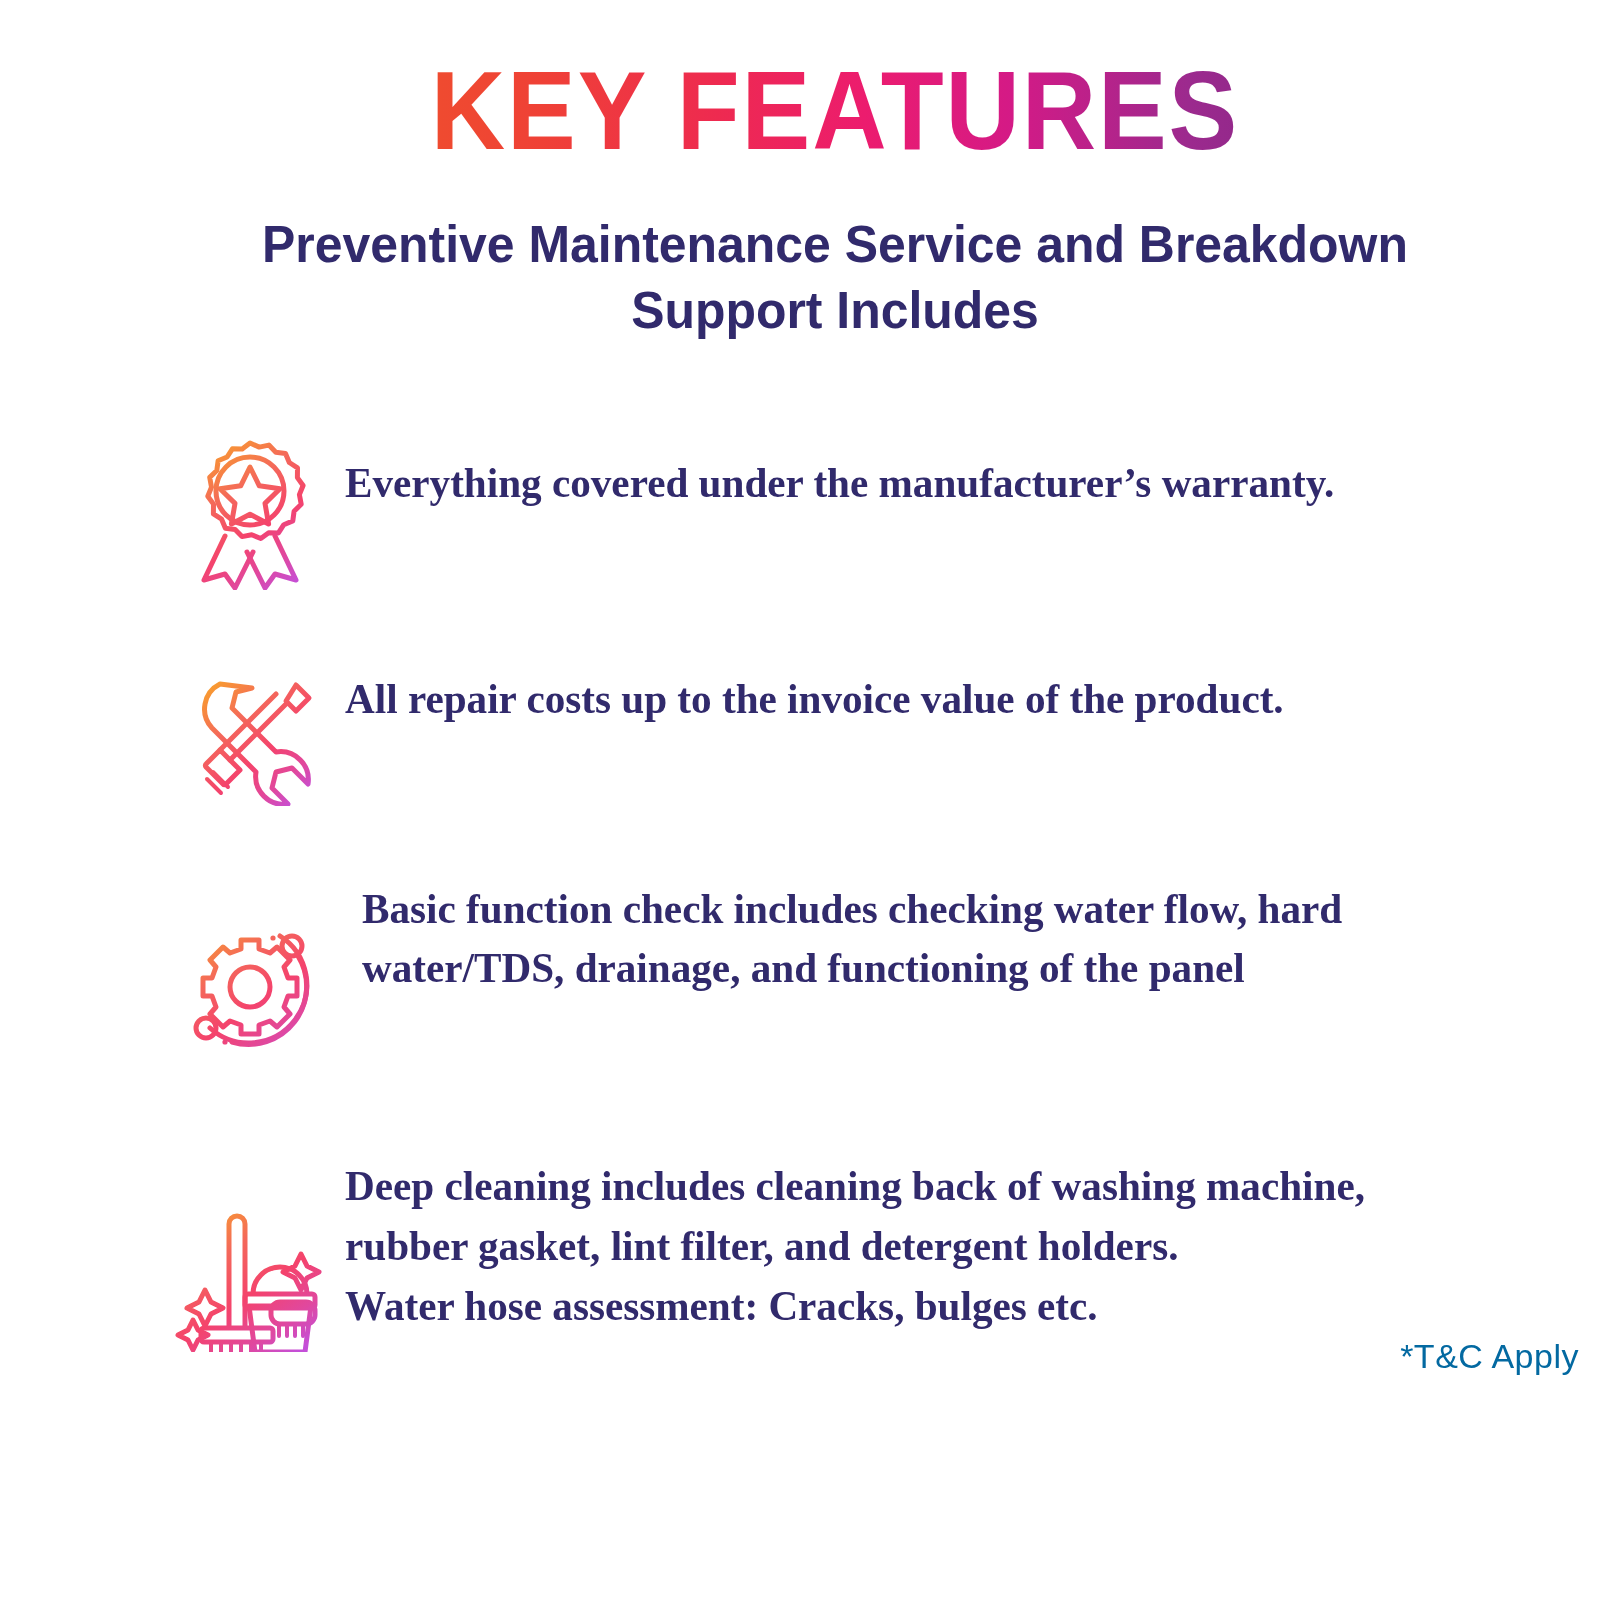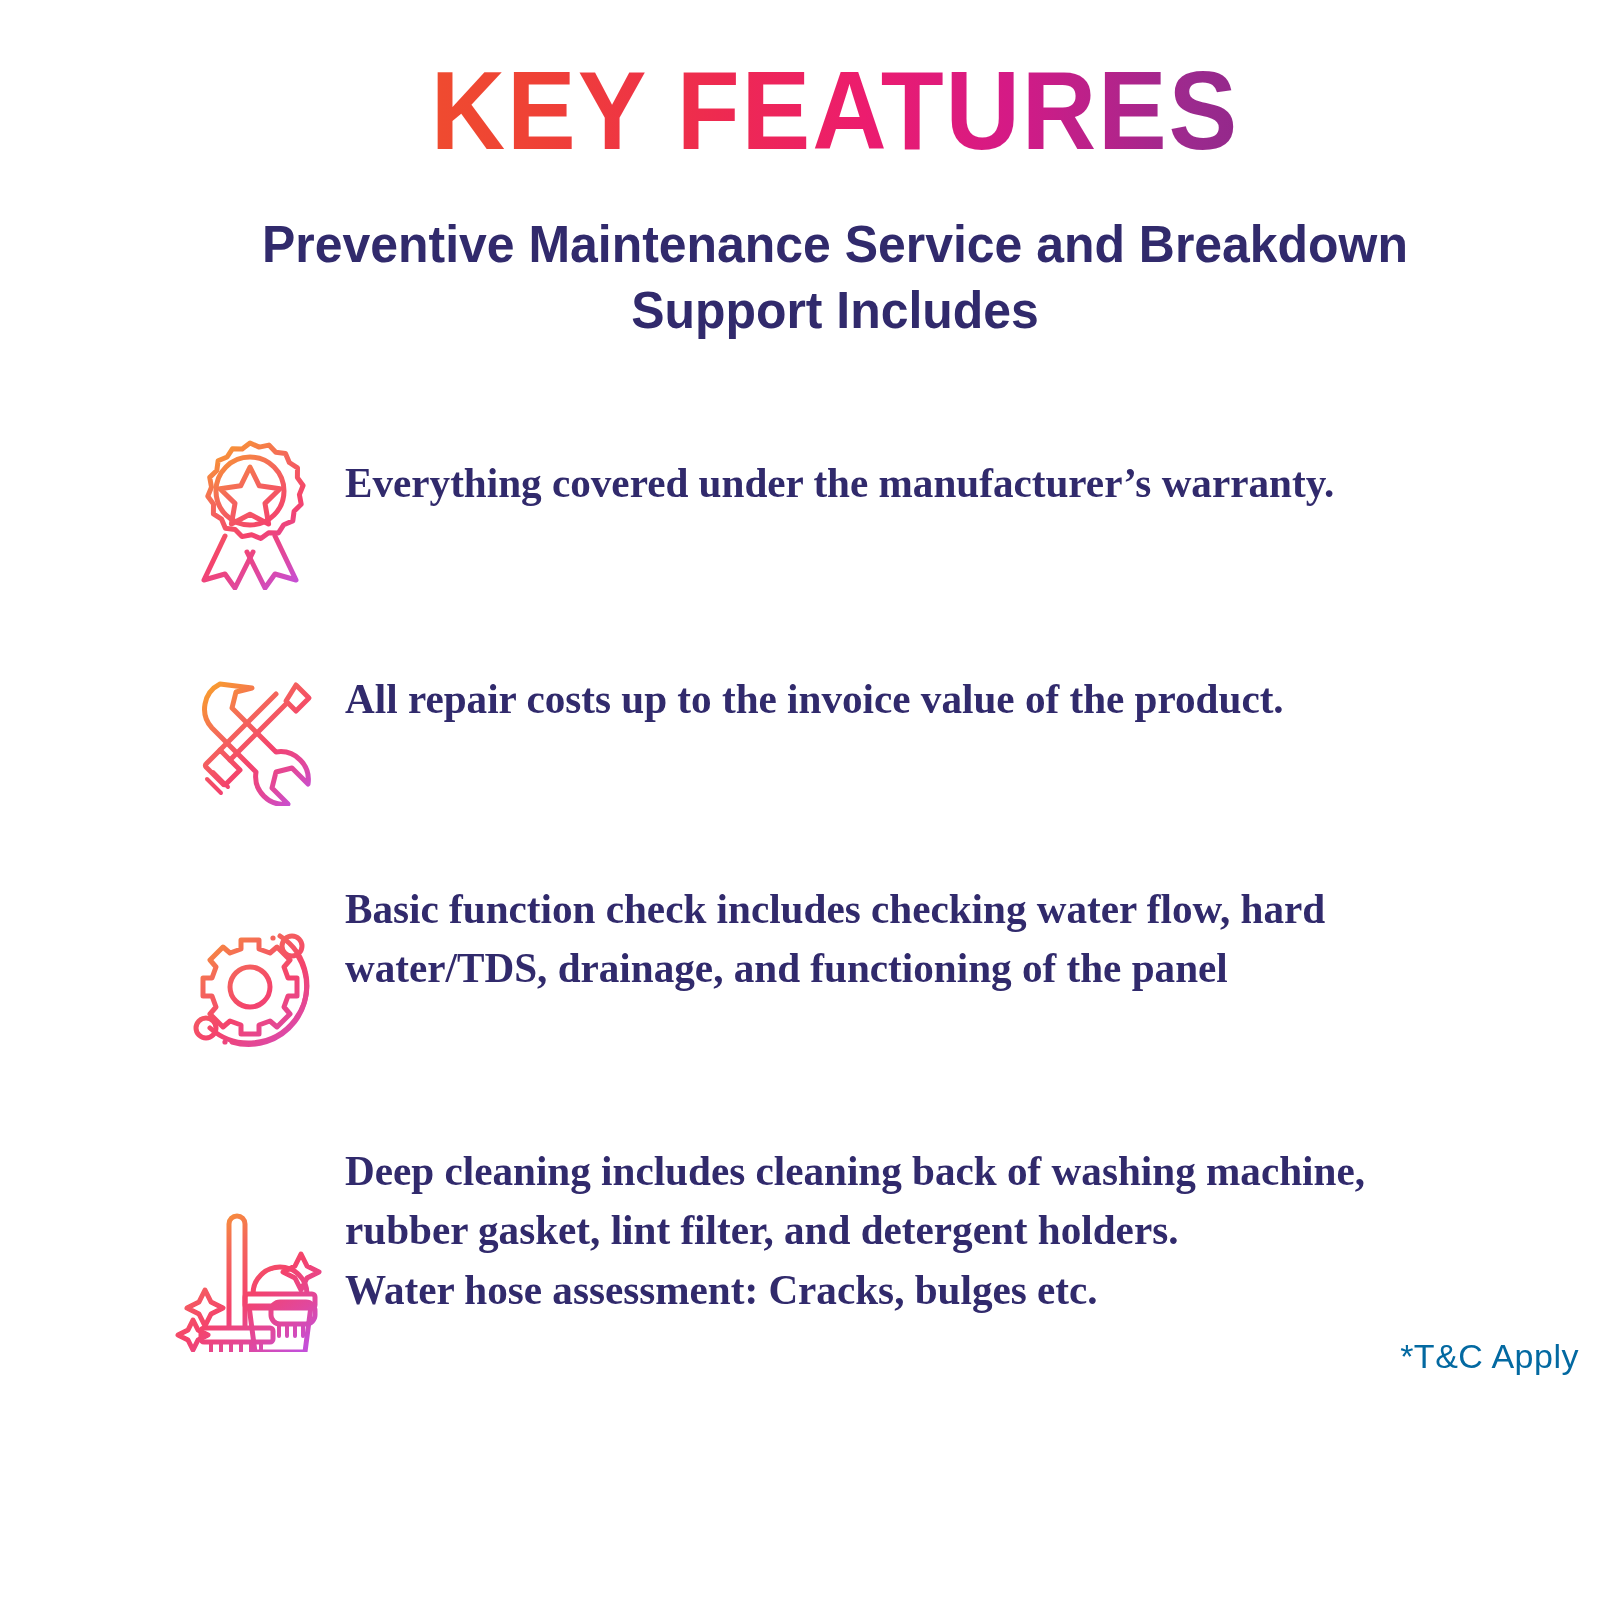--- a/index.html
+++ b/index.html
@@ -72,22 +72,22 @@
     padding: 0 52px 0 120px;
     box-sizing: border-box;
     font-family: Liberation Serif, serif;
   }
 
   .feature-row {
     display: flex;
     align-items: flex-start;
     margin-bottom: 74px;
   }
-  .feature-row.row-3 { margin-bottom: 86px; }
-  .feature-row.row-4 { margin-bottom: 0; }
+  .feature-row.row-3 { margin-bottom: 86px; gap: 17px; }
+  .feature-row.row-4 { margin-bottom: 0; align-items: center; }
 
   .feature-icon {
     flex: 0 0 190px;
     width: 190px;
     display: flex;
     justify-content: center;
     align-items: flex-start;
     padding-top: 6px;
   }
   .feature-icon svg { display: block; }

